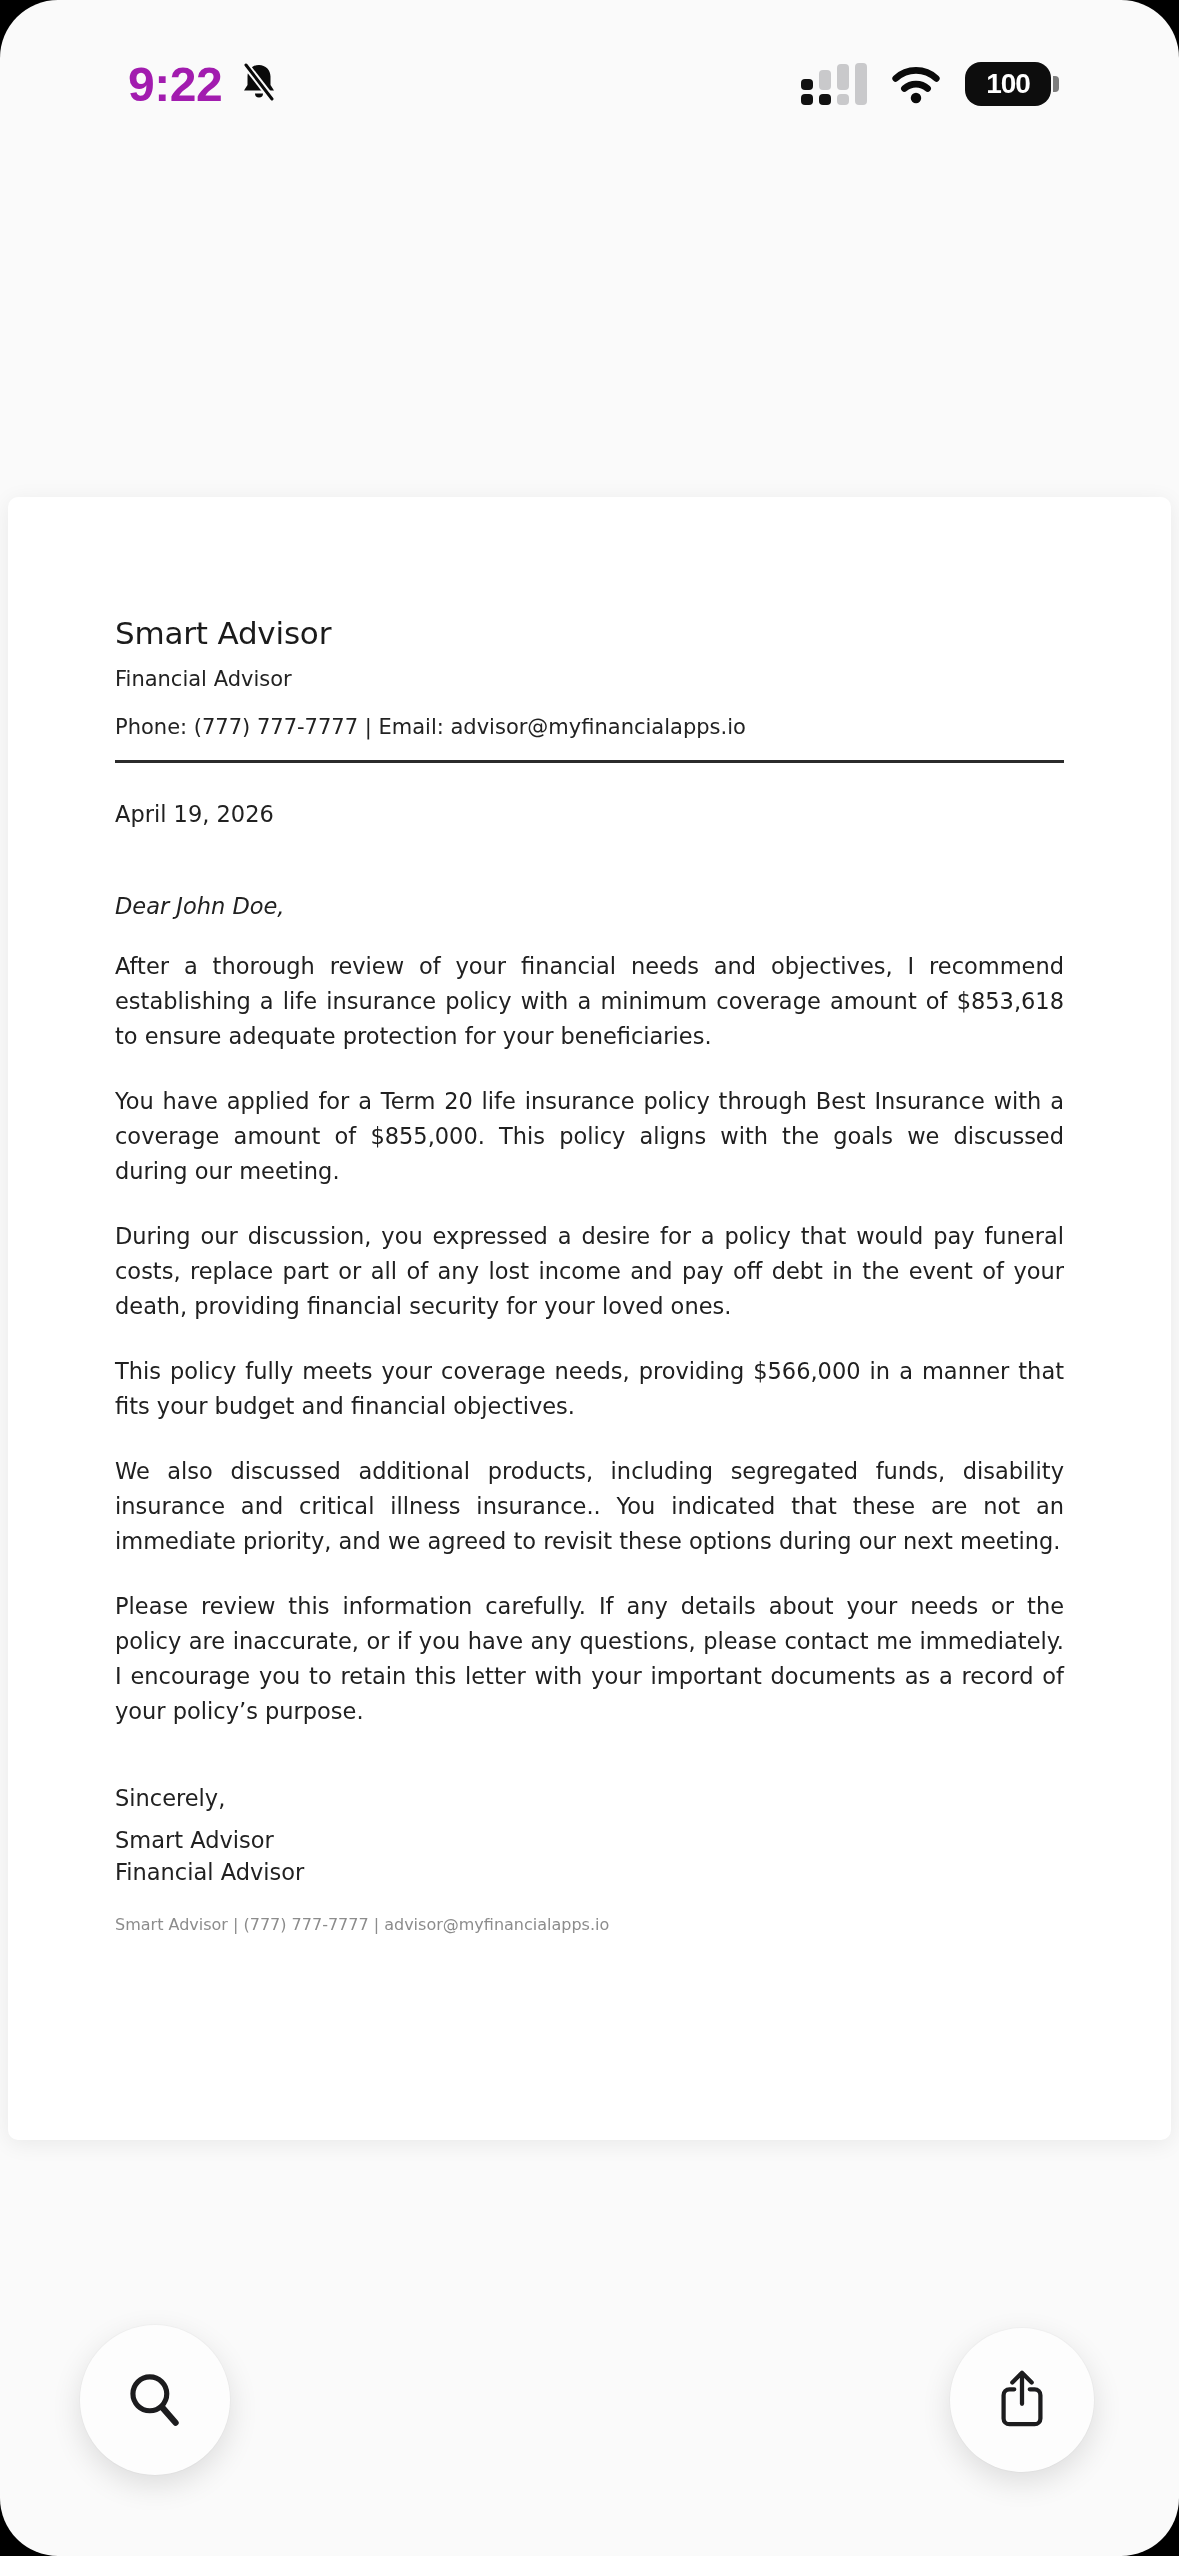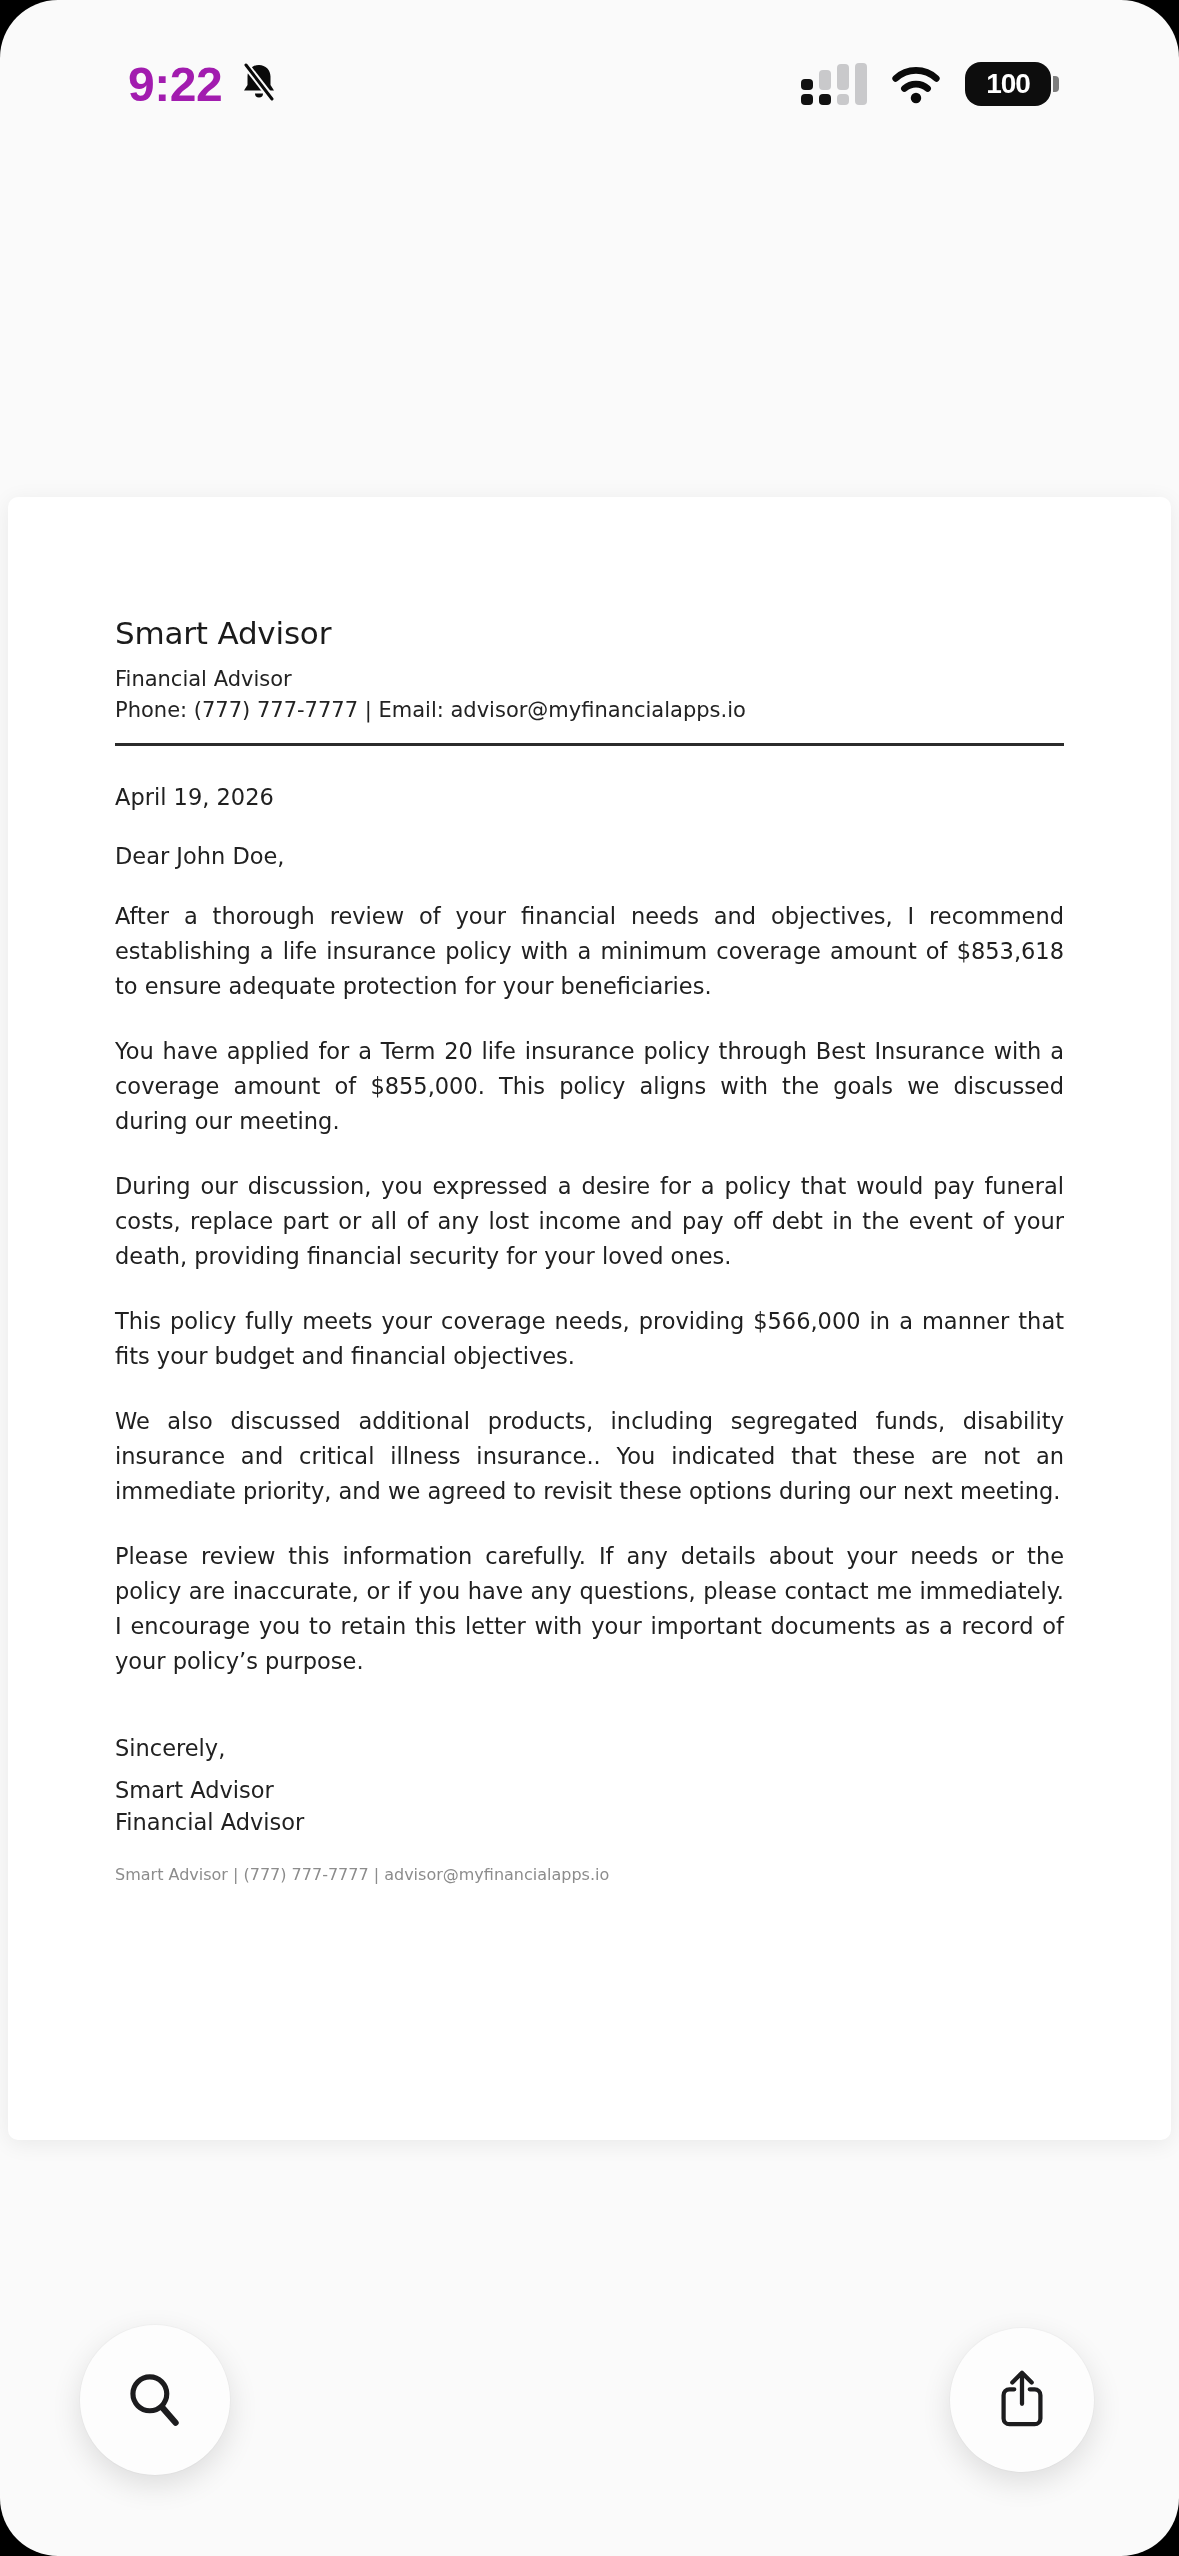--- a/index.html
+++ b/index.html
@@ -60,24 +60,24 @@
   .doc-card {
     position: absolute; left: 8px; top: 497px; width: 1163px; height: 1643px;
     background: #fff; border-radius: 10px;
     box-shadow: 0 4px 22px rgba(0,0,0,0.07);
     padding: 118px 107px 0 107px;
     font-family: "DejaVu Sans", sans-serif;
     color: #212121;
   }
   .sender-name { font-size: 31px; font-weight: 500; color: #1b1b1b; letter-spacing: -0.2px; }
   .sender-title { font-size: 21px; margin-top: 16px; color: #222; }
-  .contact-line { font-size: 21px; margin-top: 7px; color: #222; }
+  .contact-line { font-size: 21px; margin-top: 24px; color: #222; }
   .head-rule { border: none; border-top: 3px solid #2b2b2b; margin-top: 21px; }
   .letter-date { font-size: 22.5px; margin-top: 38px; }
-  .salutation { font-size: 22.5px; margin-top: 33px; }
+  .salutation { font-size: 22.5px; margin-top: 66px; font-style: italic; }
   .letter-body p {
     font-size: 22.5px; line-height: 35px; margin-top: 30px;
     text-align: justify; text-justify: inter-word; color: #202020;
   }
   .closing { font-size: 22.5px; margin-top: 56px; }
   .sig-name { font-size: 22.5px; margin-top: 16px; }
   .sig-title { font-size: 22.5px; margin-top: 6px; }
   .doc-footer {
     font-size: 16px; color: #8c8c8c; text-align: left; margin-top: 30px;
   }

